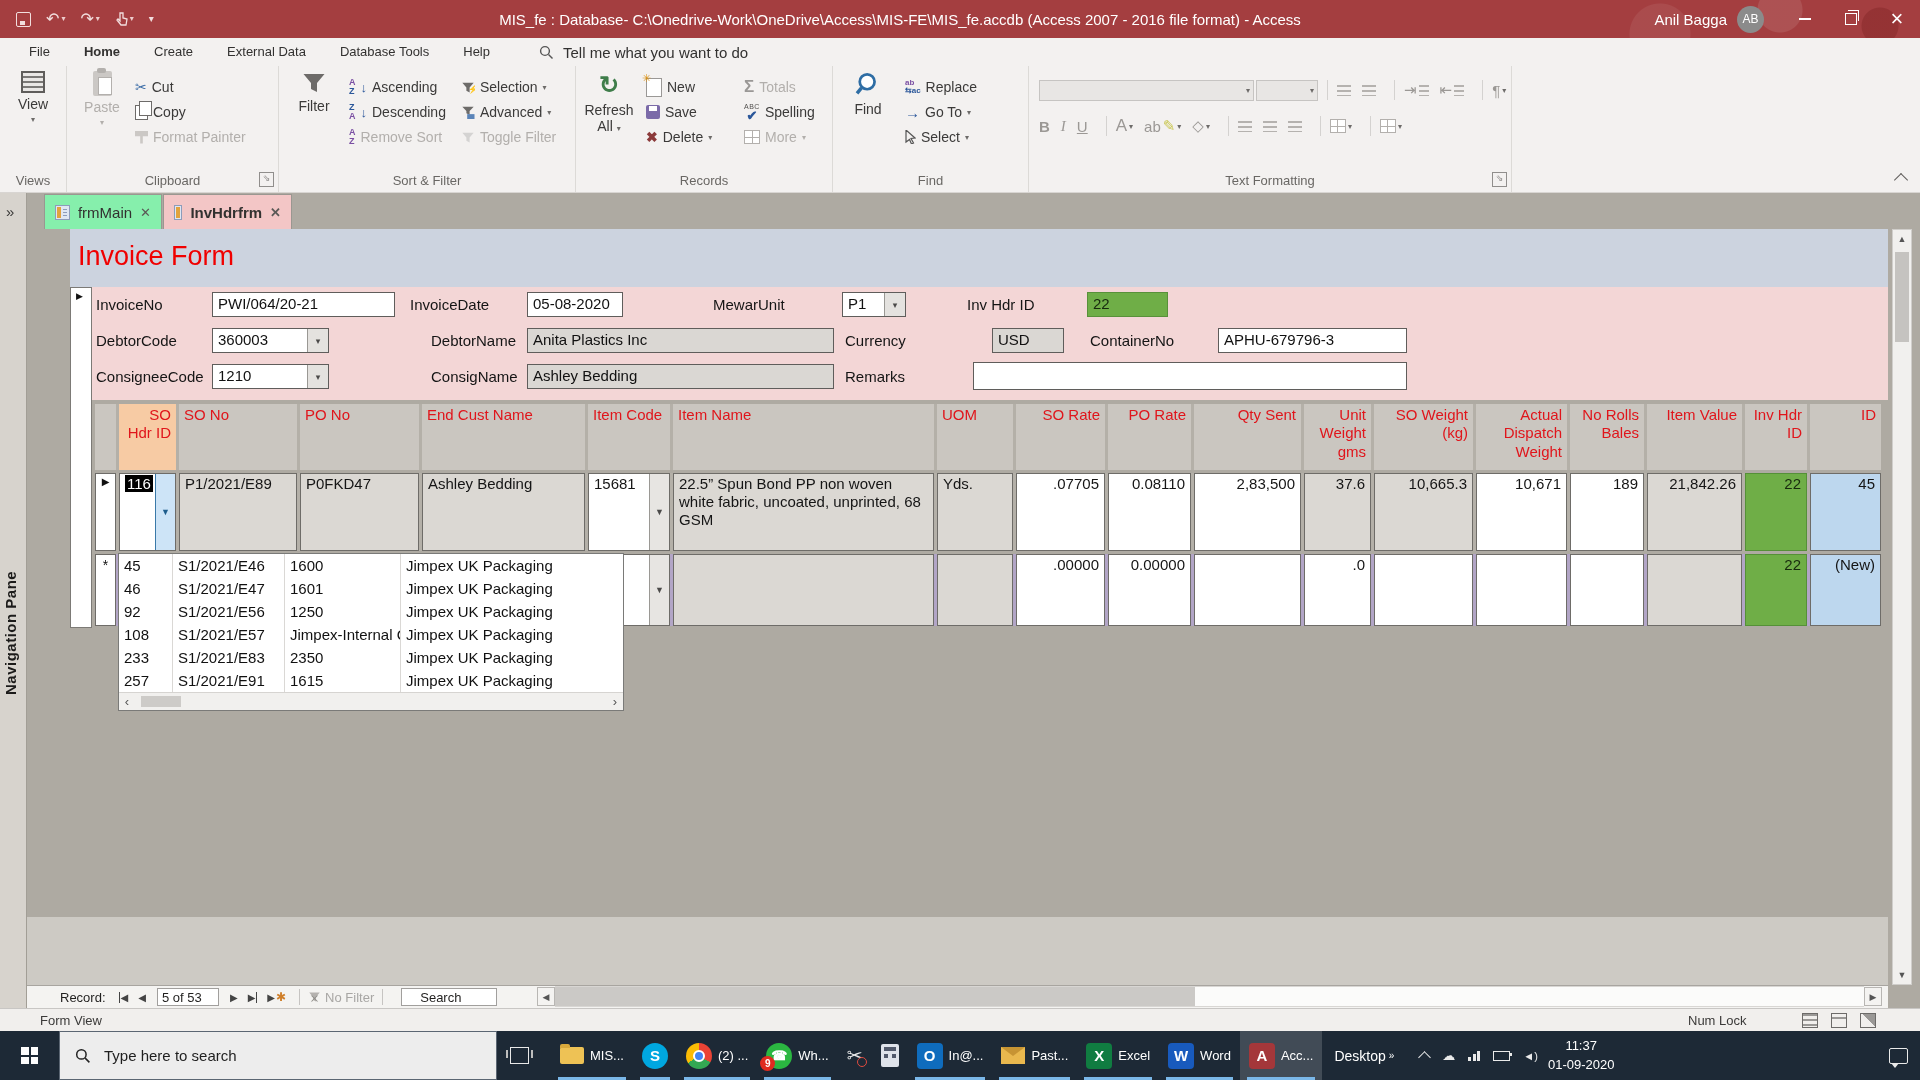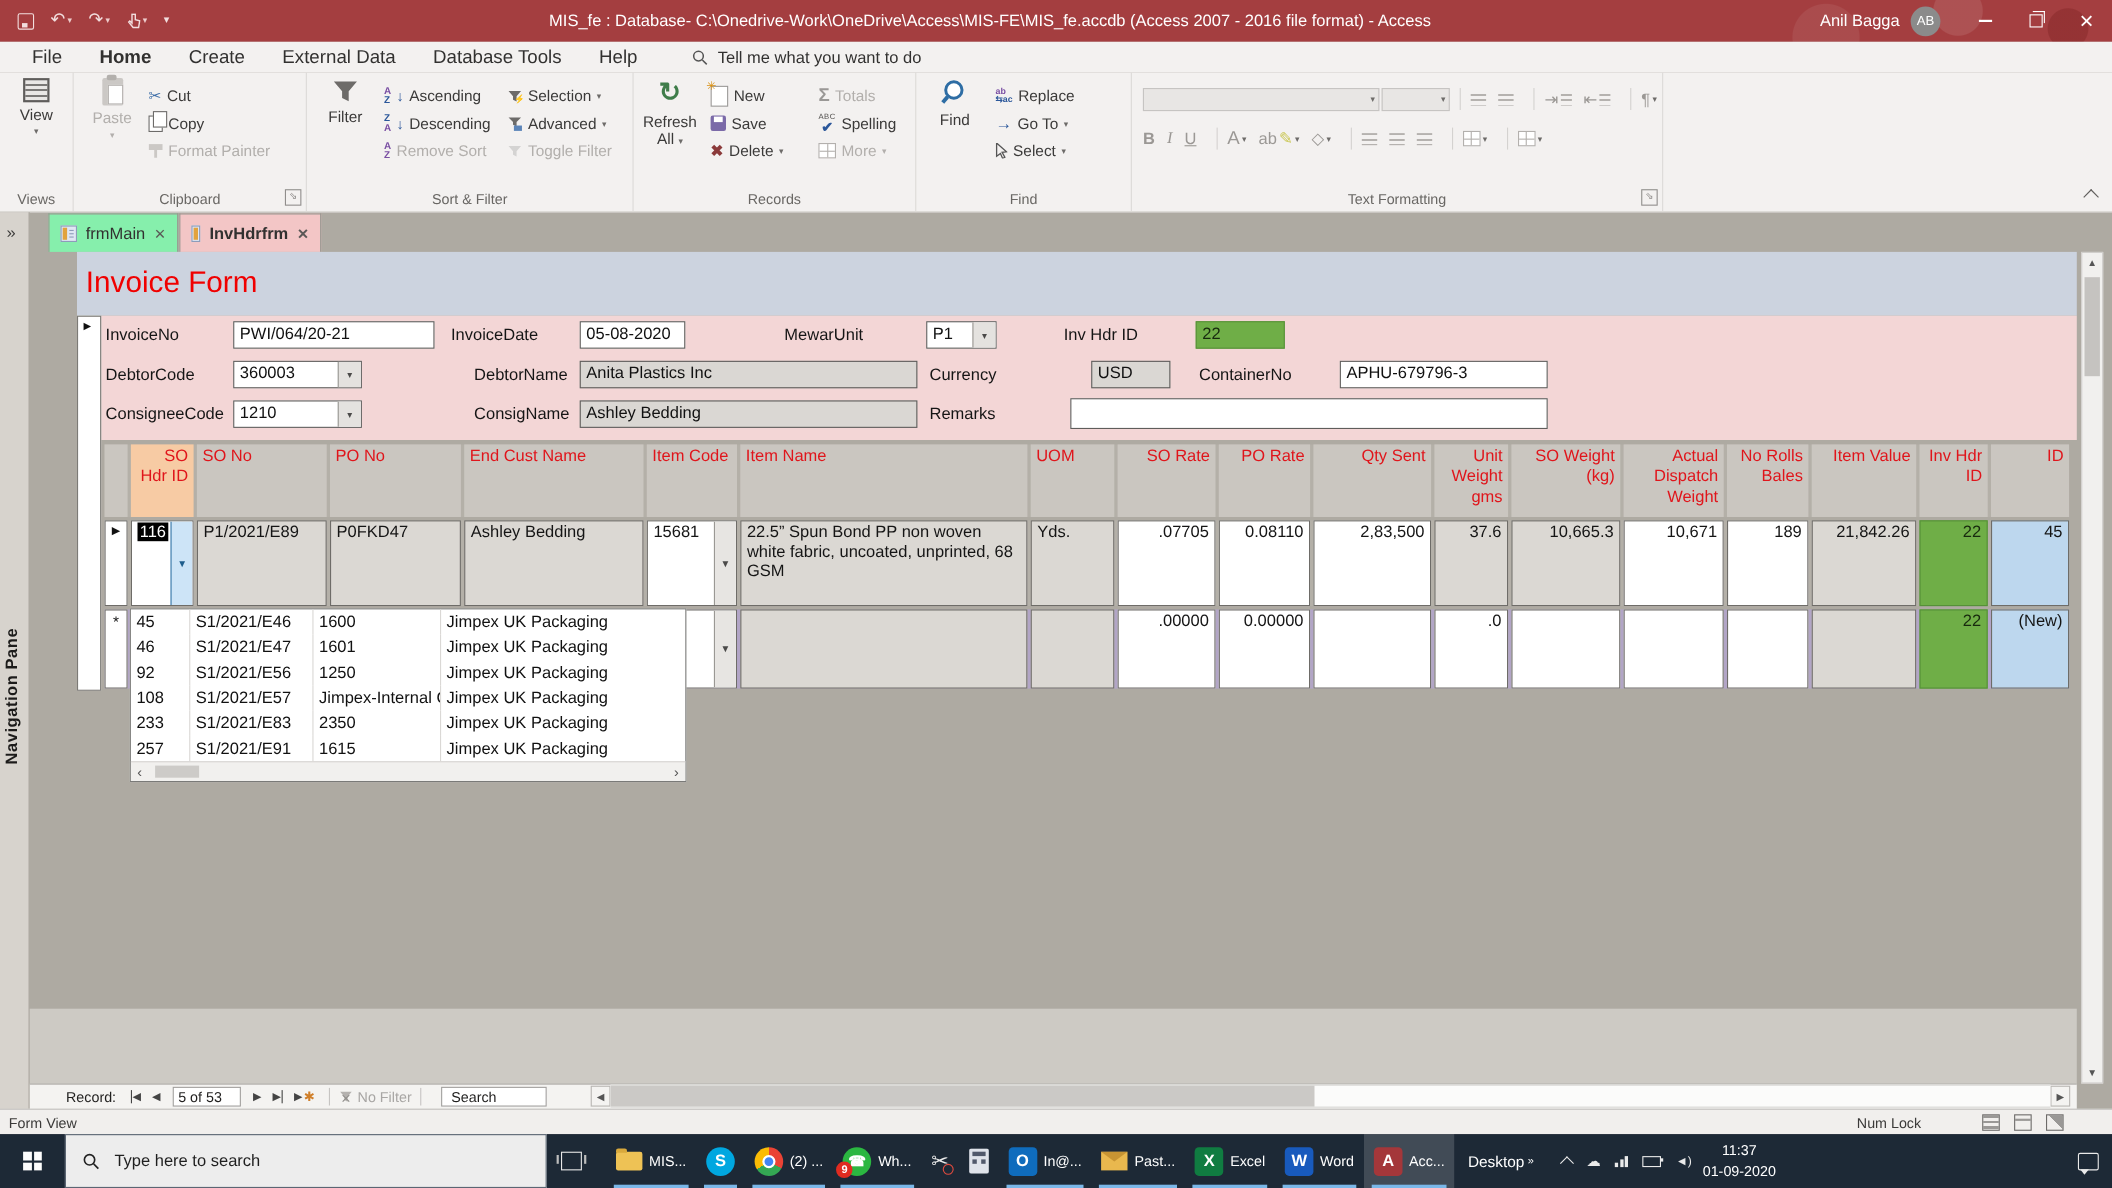--- a/index.html
+++ b/index.html
@@ -24,21 +24,21 @@
   .tb-avatar{width:27px;height:27px;border-radius:50%;background:#8b8b8b;color:#fff;font-size:12px;
              display:flex;align-items:center;justify-content:center;margin-right:18px;}
   .wbtn{width:46px;height:38px;display:flex;align-items:center;justify-content:center;color:#fff;}
   .wb-min{width:12px;height:2px;background:#fff;}
   .wb-restore{width:10px;height:10px;border:1.4px solid #fff;position:relative;background:transparent;}
   .wb-restore::before{content:"";position:absolute;left:2px;top:-4px;width:10px;height:10px;border:1.4px solid #fff;border-bottom:none;border-left:none;}
   .wb-close{font-size:22px;line-height:1;}
 
   
   .menubar{left:0;top:38px;width:1920px;height:28px;background:#f3f1f0;display:flex;align-items:center;padding-left:12px;box-sizing:border-box;}
-  .mtab{padding:12px 17px;font-size:17px;color:#323130;height:28px;line-height:27px;}
+  .mtab{padding:12px 17px;font-size:13px;color:#323130;height:28px;line-height:27px;}
   .mtab.active{font-weight:700;box-shadow:inset 0 -3px 0 #b13a3e;}
   .tellme{display:flex;align-items:center;gap:9px;margin-left:32px;font-size:15px;color:#323130;}
 
   
   .ribbon{left:0;top:66px;width:1920px;height:127px;background:#f3f1f0;border-bottom:1px solid #d8d5d2;box-sizing:border-box;}
   .rgroup{position:absolute;top:0;height:126px;border-right:1px solid #dcdad7;box-sizing:border-box;}
   .glabel{position:absolute;bottom:4px;left:0;right:0;text-align:center;font-size:13px;color:#69676 4;color:#696764;white-space:nowrap;}
   .launcher{position:absolute;right:4px;bottom:5px;width:13px;height:13px;border:1px solid #908e8c;color:#908e8c;
             font-size:9px;line-height:11px;text-align:center;}
   .bigbtn{position:absolute;top:5px;display:flex;flex-direction:column;align-items:center;width:58px;gap:3px;
@@ -146,30 +146,30 @@
   .recbar{left:27px;top:985px;width:1861px;height:23px;background:#f4f3f1;border-top:1px solid #a8a5a0;box-sizing:border-box;
           display:flex;align-items:center;font-size:13px;color:#201f1e;}
   .rn-lbl{margin-left:33px;margin-right:8px;}
   .rn-btn{margin:0 5px;font-size:10px;color:#444;display:flex;align-items:center;}
   .rn-first{border-left:1.5px solid #444;padding-left:1px;}
   .rn-last{border-right:1.5px solid #444;padding-right:1px;}
   .rn-star{color:#d07f2a;font-size:12px;margin-left:1px;}
   .rn-count{width:62px;height:18px;background:#fff;border:1px solid #a19f9d;margin:0 6px;padding:0 4px;line-height:18px;box-sizing:border-box;}
   .rn-sep{width:1px;height:16px;background:#c6c4c2;margin:0 8px;}
   .rn-nofilter{color:#a8a6a4;display:flex;align-items:center;gap:4px;}
-  .rn-search{width:96px;height:18px;background:#fff;border:1px solid #a19f9d;margin-left:10px;padding:0 8px;line-height:18px;box-sizing:border-box;}
+  .rn-search{width:96px;height:18px;background:#fff;border:1px solid #a19f9d;margin-left:10px;padding:0 18px;line-height:18px;box-sizing:border-box;}
   .hscroll{left:537px;top:986px;width:1345px;height:21px;display:flex;align-items:center;}
   .hs-btn{width:18px;height:19px;background:#f4f3f1;border:1px solid #b8b6b3;display:flex;align-items:center;justify-content:center;font-size:9px;color:#555;box-sizing:border-box;}
   .hs-track{flex:1;height:19px;background:#fbfbfa;border:1px solid #d8d6d3;border-left:none;border-right:none;position:relative;}
   .hs-thumb{position:absolute;left:0;top:0;height:100%;width:640px;background:#cbc9c6;}
   .vscroll{left:1892px;top:229px;width:20px;height:756px;background:#f1f0ee;border:1px solid #d0cecb;box-sizing:border-box;}
   .vs-ar{position:absolute;left:0;width:100%;text-align:center;font-size:9px;color:#555;}
   .vs-thumb{position:absolute;left:2px;width:14px;top:22px;height:90px;background:#c5c3c0;}
   .statusbar{left:0;top:1008px;width:1920px;height:23px;background:#f1efed;border-top:1px solid #c8c6c4;box-sizing:border-box;
-             display:flex;align-items:center;font-size:13px;color:#3b3a39;}
+             display:flex;align-items:center;font-size:13px;color:#3b3a39;padding-left:32px;}
   .sb-left{margin-left:8px;}
   .sb-numlock{position:absolute;left:1688px;}
   .sb-ics{position:absolute;right:44px;display:flex;gap:13px;}
   .sb-ic{width:16px;height:15px;border:1px solid #6d6b69;box-sizing:border-box;}
   .sb-ic.a{background:repeating-linear-gradient(#9a9896 0 2px,transparent 2px 5px);}
   .sb-ic.b{background:linear-gradient(#9a9896 0 0) 0 3px/100% 2px no-repeat;}
   .sb-ic.c{background:linear-gradient(45deg,transparent 55%,#9a9896 55%);}
 
   
   .taskbar{left:0;top:1031px;width:1920px;height:49px;background:#1d2936;display:flex;align-items:stretch;color:#fff;}

